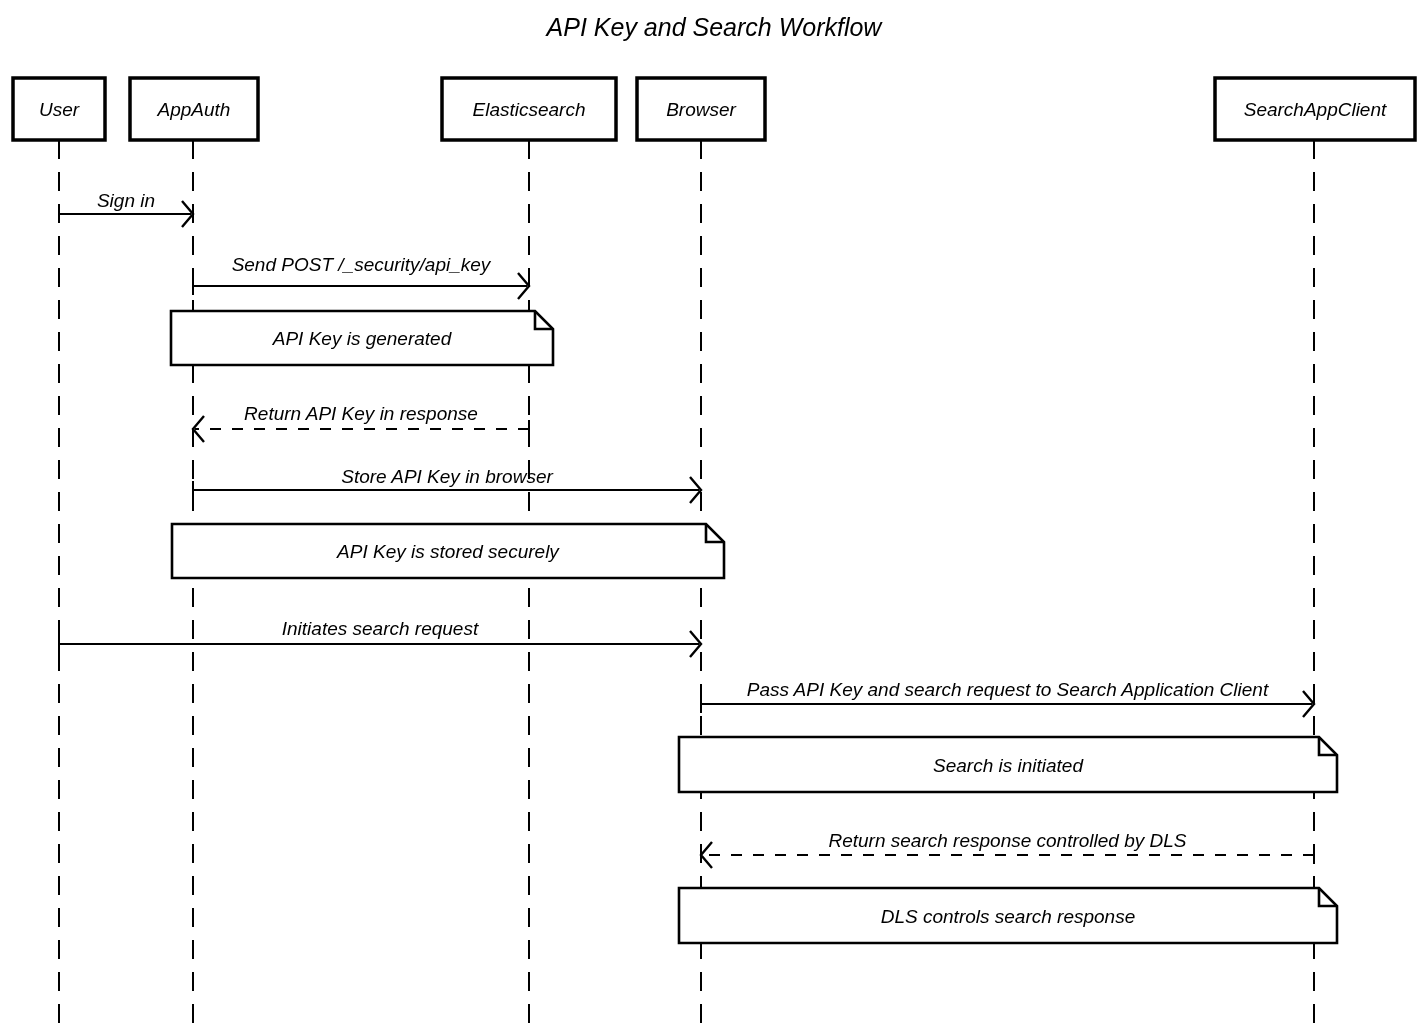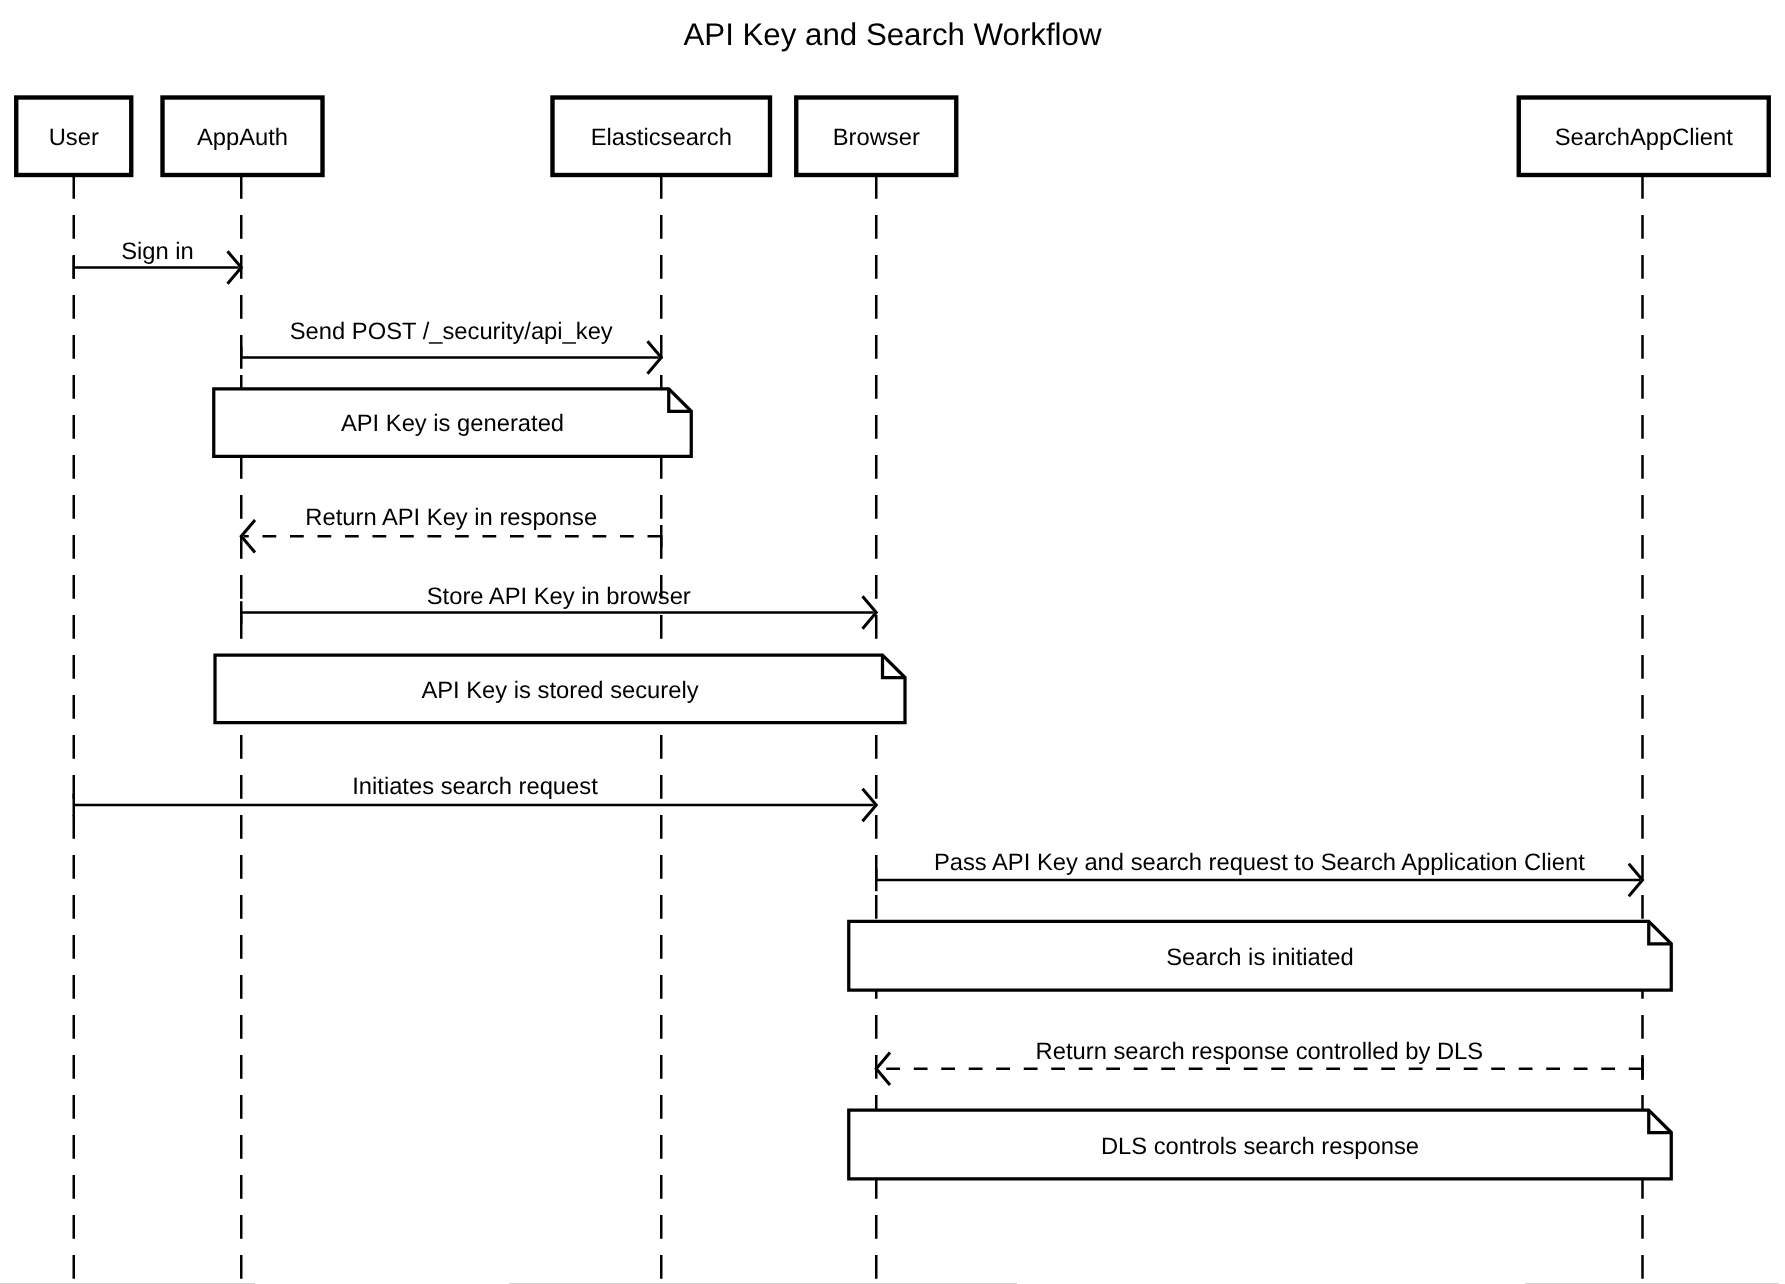--- a/index.html
+++ b/index.html
@@ -10,21 +10,22 @@
   body {
     width: 1428px;
     height: 1027px;
     overflow: hidden;
     font-family: "Liberation Sans", sans-serif;
   }
   #diagram-root {
     position: relative;
     width: 1428px;
     height: 1027px;
-    background: #737373;
+    background: #fef9c3;
+    font-style: italic;
   }
   svg.seq {
     display: block;
     width: 1428px;
     height: 1027px;
   }
   .diagram-title {
     font-family: "Liberation Sans", sans-serif;
     font-size: 25px;
     fill: #000000;

